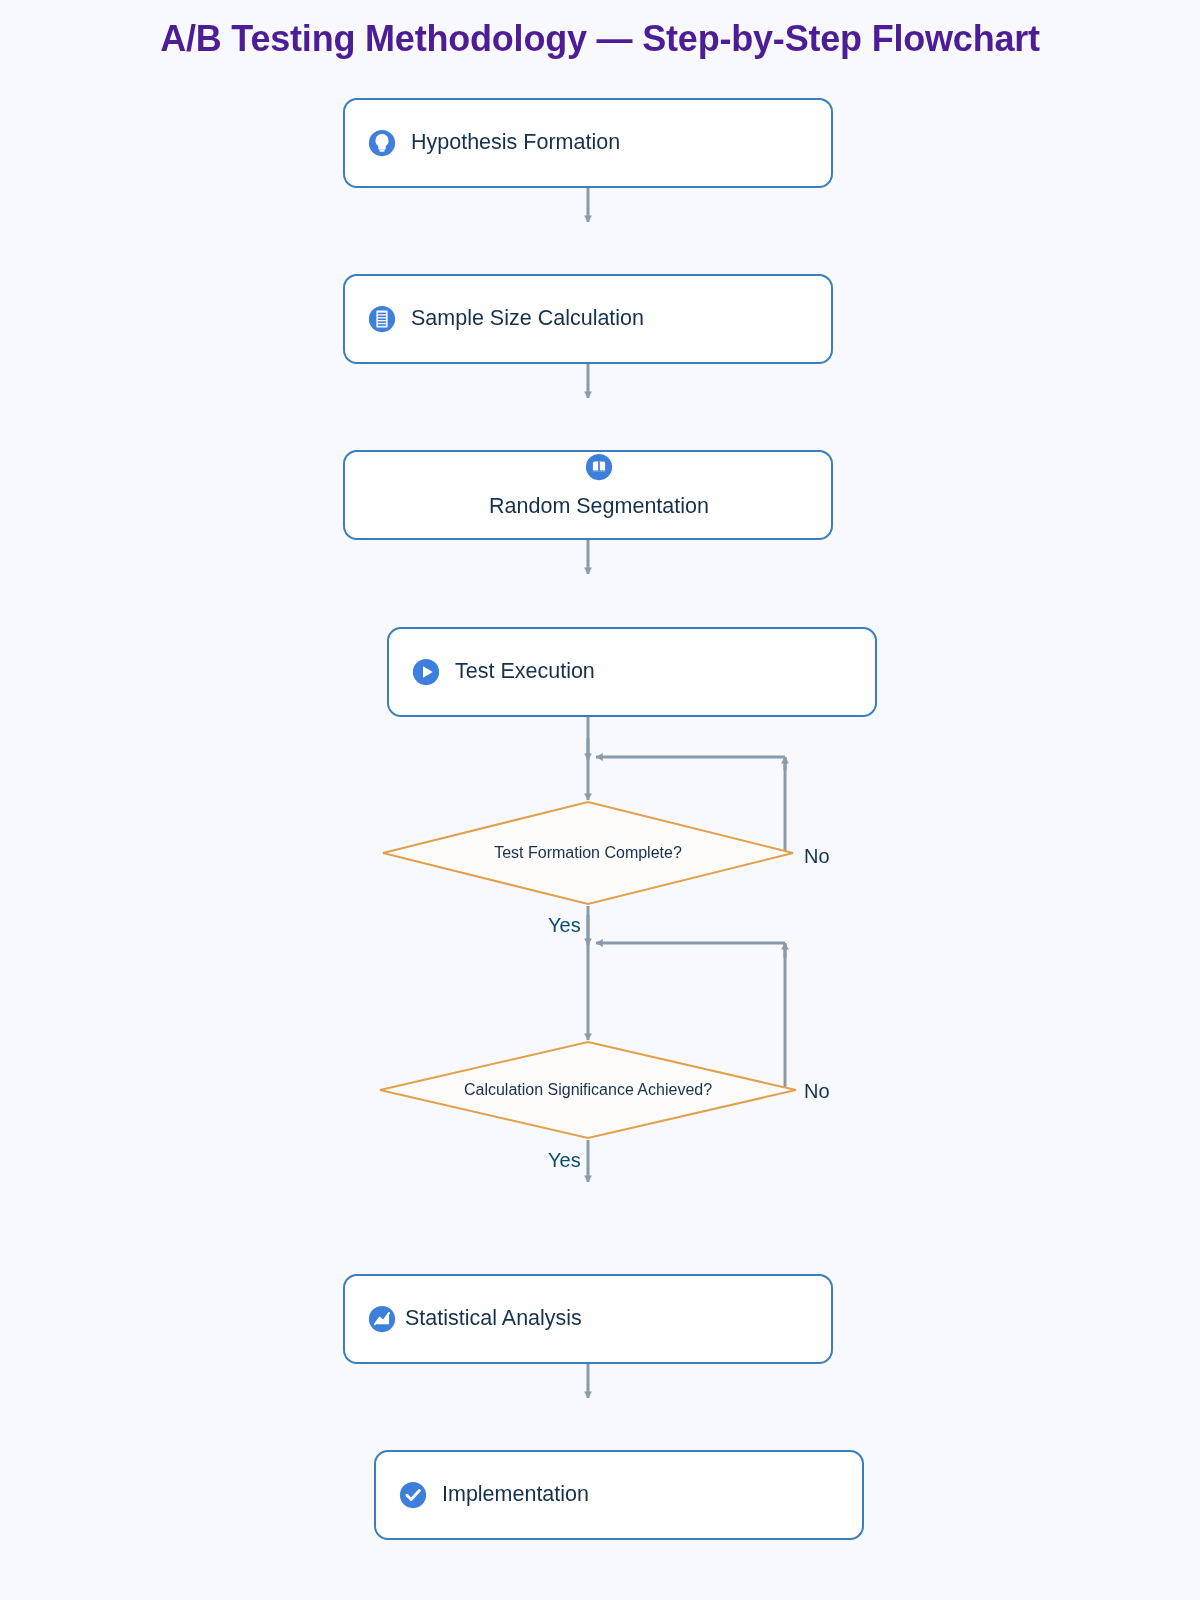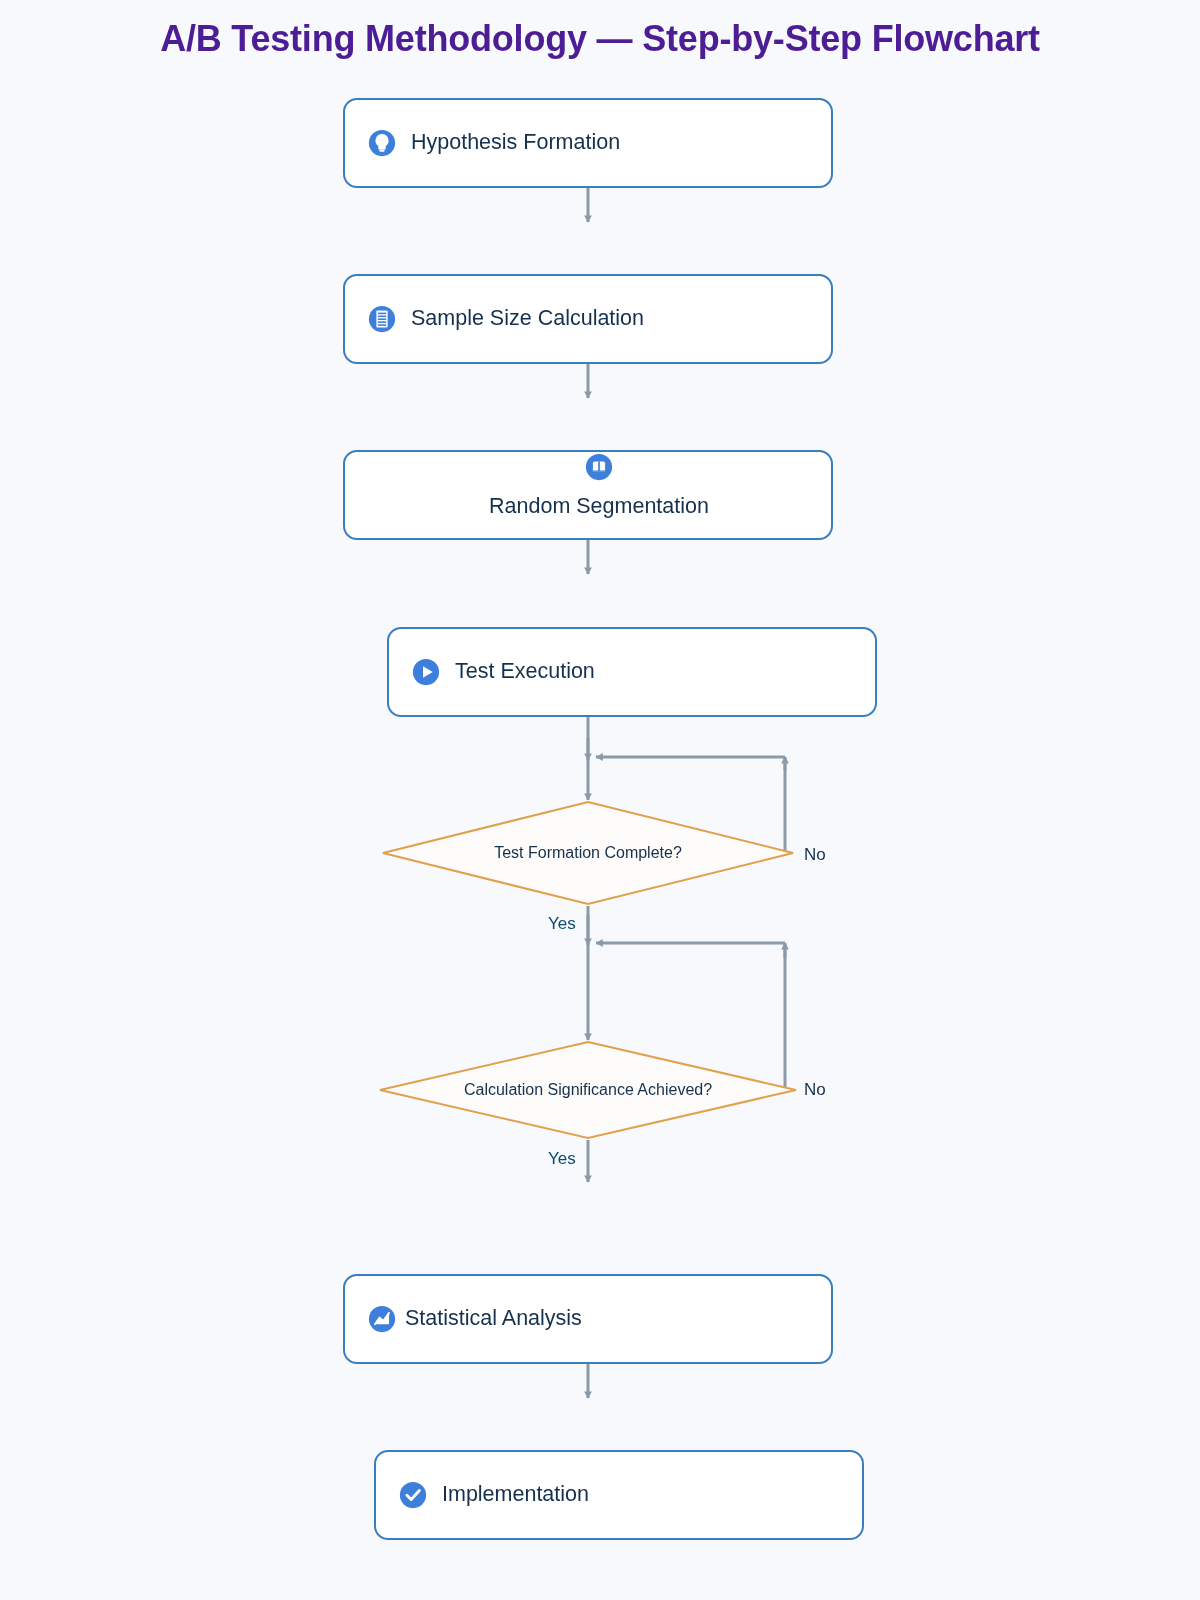--- a/index.html
+++ b/index.html
@@ -89,21 +89,21 @@
     align-items: center;
     justify-content: center;
     font-size: 16px;
     color: #15314d;
     white-space: nowrap;
   }
 
   
   .edge-label {
     position: absolute;
-    font-size: 17px;
+    font-size: 20px;
     white-space: nowrap;
     line-height: 1;
   }
   .edge-label.yes { color: #0c4a6e; }
   .edge-label.no  { color: #15314d; }
 </style>
 </head>
 <body>
 
 <div id="page-title">A/B Testing Methodology — Step-by-Step Flowchart</div>

